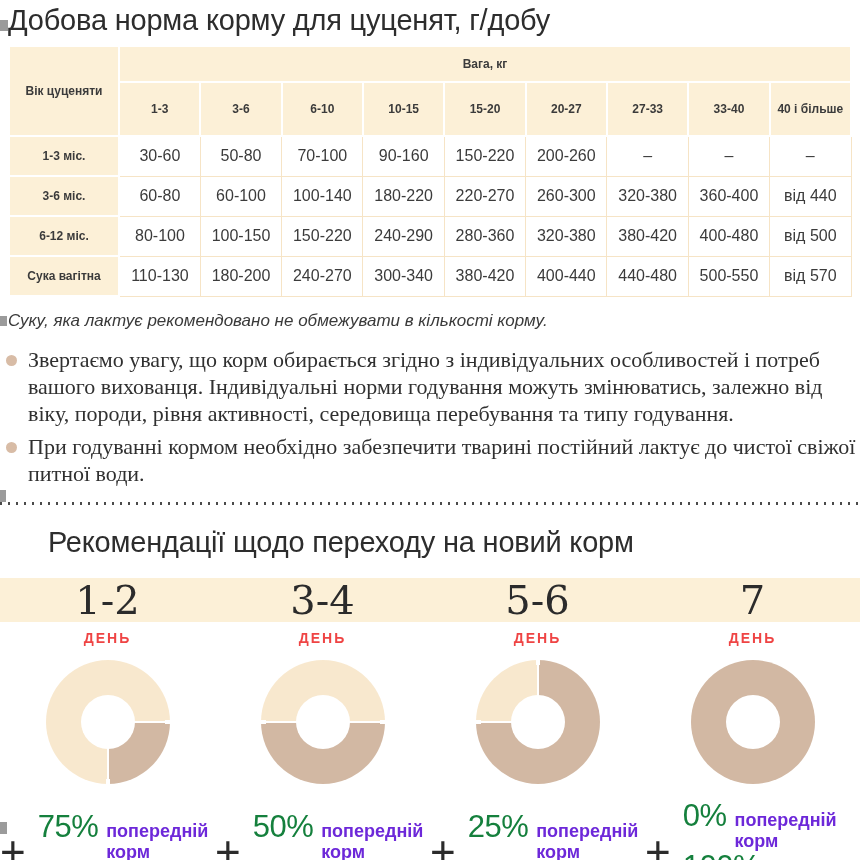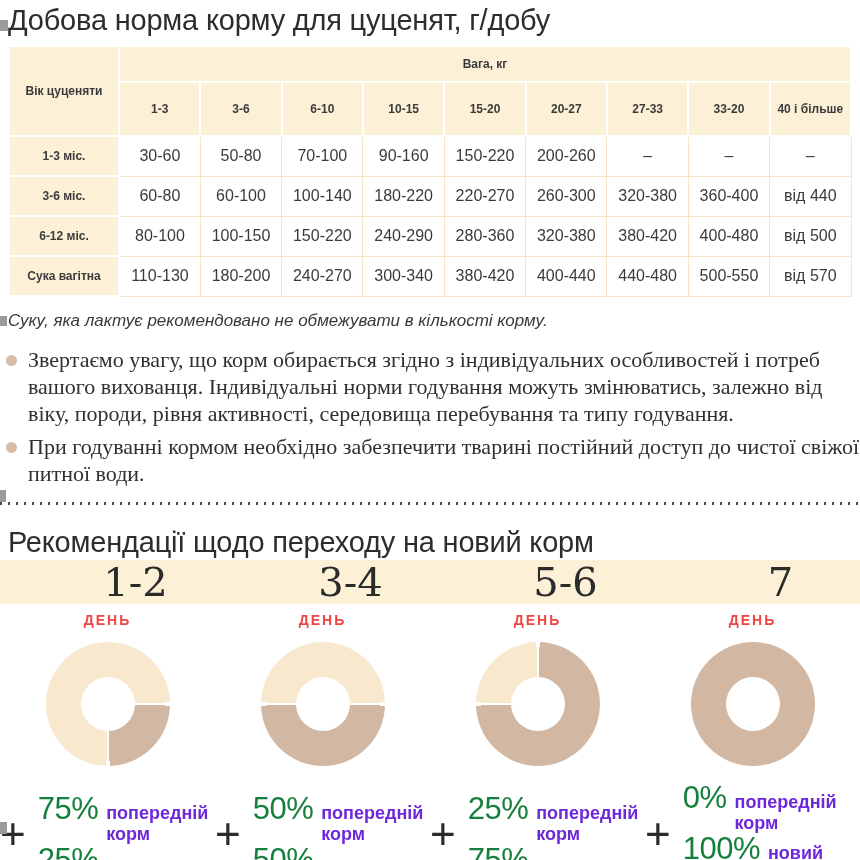--- a/index.html
+++ b/index.html
@@ -8,21 +8,21 @@
 
   
   .edge-marker{position:absolute;left:0;background:#9b9b9b;}
   .m1{top:20px;width:8px;height:11px;}
   .m2{top:316px;width:7px;height:10px;}
   .m3{top:490px;width:6px;height:12px;}
   .m4{top:822px;width:7px;height:12px;}
 
   h1,h2{margin:0;font-weight:500;color:#2d2d2d;letter-spacing:-.2px;}
   .title1{padding:3px 0 0 8px;font-size:29px;line-height:35px;}
-  .title2{margin-top:20px;padding-left:8px;font-size:29px;line-height:35px;}
+  .title2{margin-top:20px;padding-left:8px;font-size:29px;line-height:35px;margin-left:40px;}
 
   
   table.feed{margin:7px 0 0 8px;width:844px;border-collapse:collapse;table-layout:fixed;}
   table.feed th{background:var(--beige,#fcf0d7);border:2px solid #fff;
       font-size:12px;font-weight:600;color:#3b3b3b;text-align:center;vertical-align:middle;padding:0 2px;}
   table.feed td{background:#fff;border:1px solid var(--table-border,#f6e4c6);
       font-size:16px;font-weight:400;color:#3b3b3b;text-align:center;vertical-align:middle;}
   .r-weight{height:36px;}
   .r-cols{height:54px;}
   .r-cols th{font-size:16px;}
@@ -34,21 +34,21 @@
   .bullet-row{display:flex;margin:15px 0 0 2px;align-items:flex-start;}
   .bullet-row + .bullet-row{margin-top:6px;}
   .dot{flex:0 0 auto;width:11px;height:11px;border-radius:50%;background:var(--bullet,#d8bca6);margin:9px 11px 0 4px;}
   .bullet-text{margin:0;font-size:22px;line-height:27px;color:#303030;max-width:832px;font-family:Liberation Serif, serif;}
 
   .dotted-divider{margin-top:15px;height:3px;width:860px;
       background-image:repeating-linear-gradient(90deg,#4a4a4a 0 2.5px,transparent 2.5px 8px);}
 
   
   .grid4{display:grid;grid-template-columns:repeat(4,1fr);width:860px;}
-  .day-band{height:44px;background:var(--beige,#fcf0d7);padding-left:28px;}
+  .day-band{margin-top:18px;height:44px;background:var(--beige,#fcf0d7);}
   .day-num{font-family:"DejaVu Serif",serif;font-size:40px;line-height:44px;color:#2b2b2b;text-align:center;}
   .day-words{margin-top:8px;}
   .day-word{text-align:center;font-size:14px;font-weight:700;letter-spacing:2px;color:#ef4444;}
   .donuts{margin-top:14px;}
   .donut-wrap{display:flex;justify-content:center;}
   .donut{position:relative;width:124px;height:124px;border-radius:50%;}
   .donut .hole{position:absolute;left:35px;top:35px;width:54px;height:54px;border-radius:50%;background:#fff;}
   .legends{margin-top:17px;}
   .legend{display:flex;justify-content:center;align-items:center;}
   .plus{font-size:44px;font-weight:300;color:#2b2b2b;line-height:44px;margin-right:12px;}
@@ -86,21 +86,21 @@
         <th colspan="9">Вага, кг</th>
       </tr>
       <tr class="r-cols">
         <th>1-3</th>
         <th>3-6</th>
         <th>6-10</th>
         <th>10-15</th>
         <th>15-20</th>
         <th>20-27</th>
         <th>27-33</th>
-        <th>33-20</th>
+        <th>33-40</th>
         <th>40 і більше</th>
       </tr>
     </thead>
     <tbody>
       <tr>
         <th>1-3 міс.</th>
         <td>30-60</td>
         <td>50-80</td>
         <td>70-100</td>
         <td>90-160</td>
@@ -150,21 +150,21 @@
   </table>
 
   <p class="note-italic">Суку, яка лактує рекомендовано не обмежувати в кількості корму.</p>
 
   <div class="bullet-row">
     <span class="dot"></span>
     <p class="bullet-text">Звертаємо увагу, що корм обирається згідно з індивідуальних особливостей і потреб вашого вихованця. Індивідуальні норми годування можуть змінюватись, залежно від віку, породи, рівня активності, середовища перебування та типу годування.</p>
   </div>
   <div class="bullet-row">
     <span class="dot"></span>
-    <p class="bullet-text">При годуванні кормом необхідно забезпечити тварині постійний доступ до чистої свіжої питної води.</p>
+    <p class="bullet-text">При годуванні кормом необхідно забезпечити тварині постійний лактує до чистої свіжої питної води.</p>
   </div>
 
   <div class="dotted-divider"></div>
 
   <h2 class="title2">Рекомендації щодо переходу на новий корм</h2>
 
   <div class="day-band">
     <div class="grid4">
       <div class="day-num">1-2</div>
       <div class="day-num">3-4</div>

